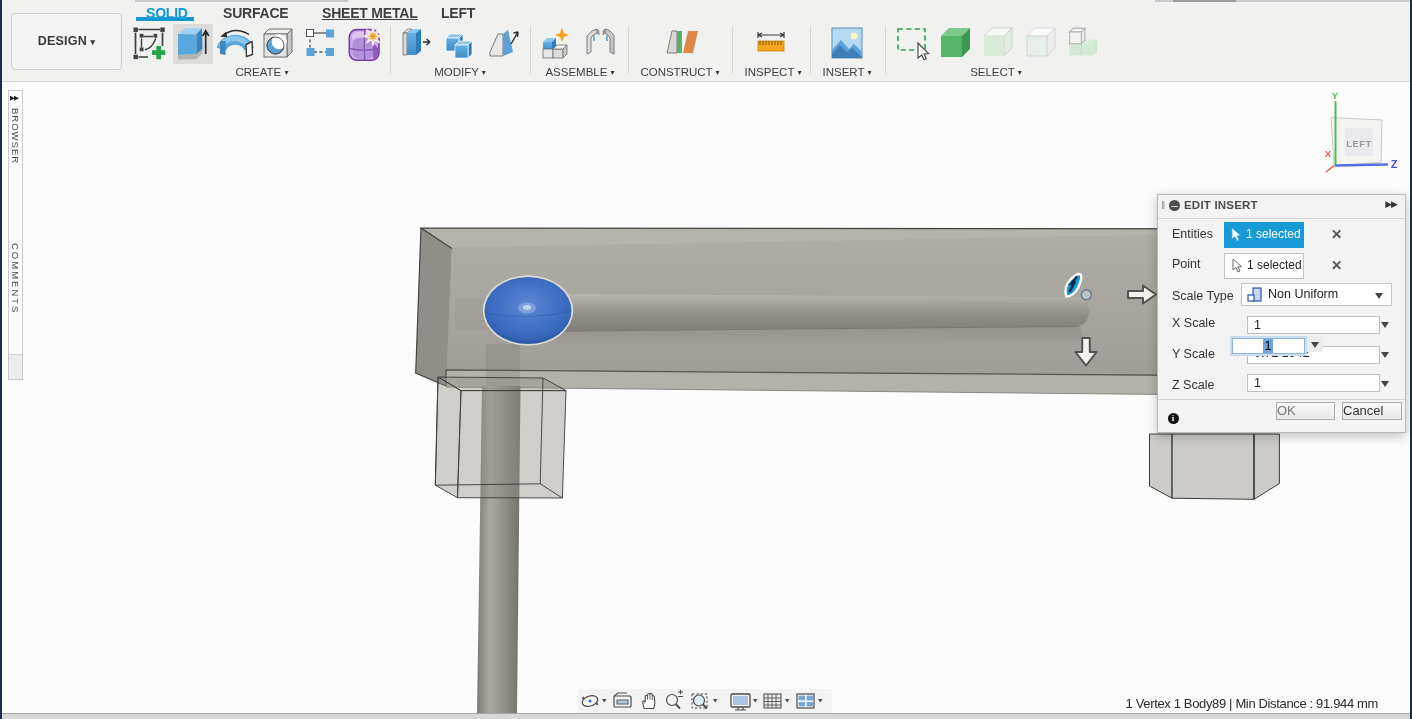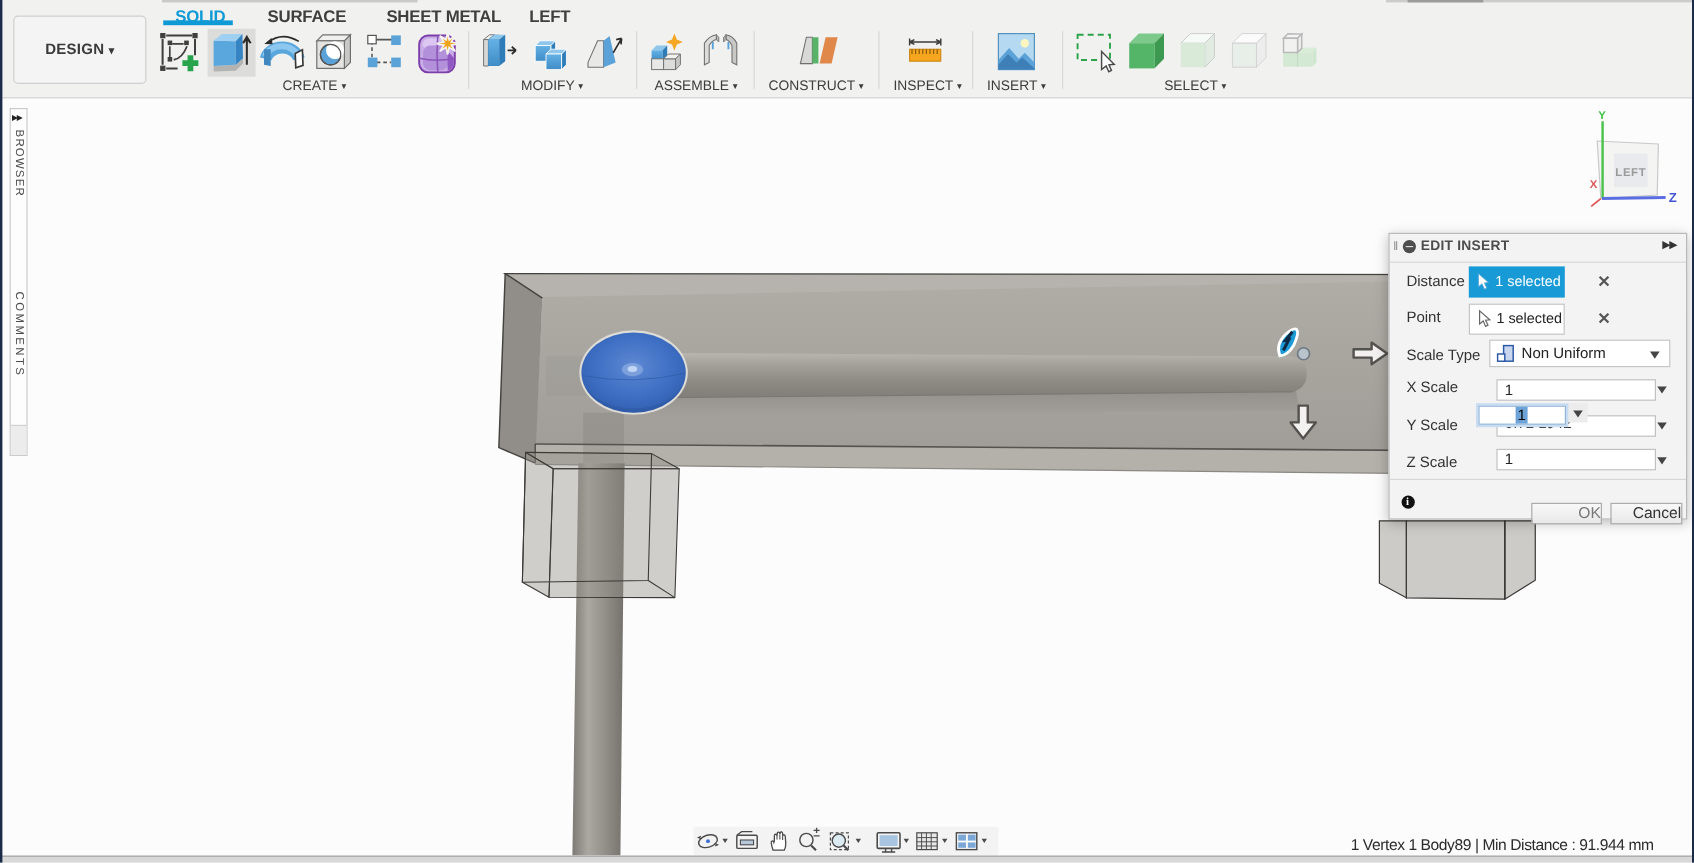--- a/index.html
+++ b/index.html
@@ -16,22 +16,22 @@
   #dlg{left:1157px;top:194px;width:249px;height:239px;background:#f3f3f3;border:1px solid #b9b9b9;
        box-shadow:0 3px 10px rgba(0,0,0,0.25);box-sizing:border-box;}
   #dlg .hdr{position:absolute;left:0;top:0;right:0;height:23px;border-bottom:1px solid #d6d6d6;}
   #dlg .lbl{position:absolute;left:14px;font-size:12.5px;color:#333;}
   .selbtn{position:absolute;left:66px;width:80px;height:26px;box-sizing:border-box;font-size:12.5px;white-space:nowrap;overflow:hidden;}
   .inp{position:absolute;left:89px;width:133px;height:18px;background:#fff;border:1px solid #c0c0c0;
        box-sizing:border-box;font-size:12.5px;color:#222;padding-left:6px;line-height:16px;}
   .dar{position:absolute;width:0;height:0;border-left:4.5px solid transparent;border-right:4.5px solid transparent;
        border-top:6px solid #444;}
   .xmark{position:absolute;left:173px;font-size:13.5px;color:#555;font-weight:bold;}
-  .btn{position:absolute;top:224px;height:18px;background:linear-gradient(#f8f8f8,#e8e8e8);
-       border:1px solid #ababab;box-sizing:border-box;font-size:13px;text-align:right;line-height:16px;}
+  .btn{position:absolute;top:207px;height:18px;background:linear-gradient(#f8f8f8,#e8e8e8);
+       border:1px solid #ababab;box-sizing:border-box;font-size:13px;text-align:left;line-height:16px;}
   
   #ltabs{left:8px;top:90px;width:15px;height:290px;background:#fdfdfd;border:1px solid #cbcbcb;box-sizing:border-box;}
   .vtext{position:absolute;left:1px;writing-mode:vertical-rl;text-orientation:sideways;
          font-size:9.5px;color:#4a4a4a;letter-spacing:1px;}
   
   #navbar{left:578px;top:689px;width:254px;height:24px;background:#f3f3f3;border-radius:2px;}
   #statusbar{left:0;top:713px;width:1412px;height:6px;background:#d8d8d8;border-top:1px solid #a5a5a5;box-sizing:border-box;}
   #statustext{right:34px;top:696px;font-size:13px;font-weight:normal;color:#2b2b2b;letter-spacing:-0.35px;}
   
   #edgeL{left:0;top:0;width:2px;height:719px;background:#1c2b4a;}
@@ -133,21 +133,21 @@
     <line x1="1334" y1="165.5" x2="1326" y2="172" stroke="#e05252" stroke-width="1.5"></line>
     <text x="1328" y="157" font-size="9.5" font-weight="bold" fill="#db5a5a" text-anchor="middle">X</text>
     <line x1="1335" y1="165.5" x2="1388" y2="164.5" stroke="#5b6ee1" stroke-width="2.5"></line>
     <text x="1394" y="168" font-size="11" font-weight="bold" fill="#4356d6" text-anchor="middle">Z</text>
   </g>
 </svg>
 
 <div class="abs" id="toolbar">
   <span class="tab" style="left:146px;color:#0f9ad6;">SOLID</span>
   <span class="tab" style="left:223px;">SURFACE</span>
-  <span class="tab" style="left:322px;">SHEET METAL</span>
+  <span class="tab" style="left:322px;text-decoration:underline;">SHEET METAL</span>
   <span class="tab" style="left:441px;">LEFT</span>
   <div class="abs" style="left:136px;top:17px;width:58px;height:4px;background:#0f9ad6;"></div>
   <div class="abs" style="left:11px;top:13px;width:111px;height:57px;background:#f4f4f4;border:1px solid #cfcfcf;
        border-radius:4px;box-sizing:border-box;text-align:center;line-height:55px;font-size:12.5px;font-weight:bold;color:#3a3a3a;letter-spacing:.2px;">
        DESIGN <span style="font-size:9px;">▾</span></div>
   <div class="sep" style="left:390px;"></div>
   <div class="sep" style="left:530px;"></div>
   <div class="sep" style="left:628px;"></div>
   <div class="sep" style="left:732px;"></div>
   <div class="sep" style="left:810px;"></div>
@@ -330,21 +330,21 @@
 </div>
 
 <div class="abs" id="dlg">
   <div class="hdr">
     <span style="position:absolute;left:3px;top:5px;color:#888;font-size:10px;">‖</span>
     <span style="position:absolute;left:11px;top:5px;width:11px;height:11px;background:#4e4e4e;border-radius:50%;color:#fff;
           font-size:11px;line-height:10px;text-align:center;">–</span>
     <span style="position:absolute;left:26px;top:4px;font-size:11.5px;font-weight:bold;color:#4c4c4c;letter-spacing:.2px;">EDIT INSERT</span>
     <span style="position:absolute;right:8px;top:4px;font-size:9px;color:#333;letter-spacing:-1px;">▶▶</span>
   </div>
-  <span class="lbl" style="top:32px;">Distance</span>
+  <span class="lbl" style="top:32px;">Entities</span>
   <div class="selbtn" style="top:27px;background:#189ad7;color:#fff;line-height:25px;">
     <svg width="13" height="15" style="position:absolute;left:6px;top:5px" viewBox="0 0 13 15">
       <path d="M2,1 L2,12 L5,9.5 L7,14 L9,13 L7,8.8 L10.5,8.5 Z" fill="#fff" stroke="#5aa8d8" stroke-width="0.8"></path>
       </svg>
     <span style="margin-left:22px;font-size:12px;">1 selected</span>
   </div>
   <span class="xmark" style="top:31px;">✕</span>
   <span class="lbl" style="top:62px;">Point</span>
   <div class="selbtn" style="top:58px;background:#fff;color:#222;border:1px solid #c4c4c4;line-height:23px;">
     <svg width="13" height="15" style="position:absolute;left:6px;top:4px" viewBox="0 0 13 15">

